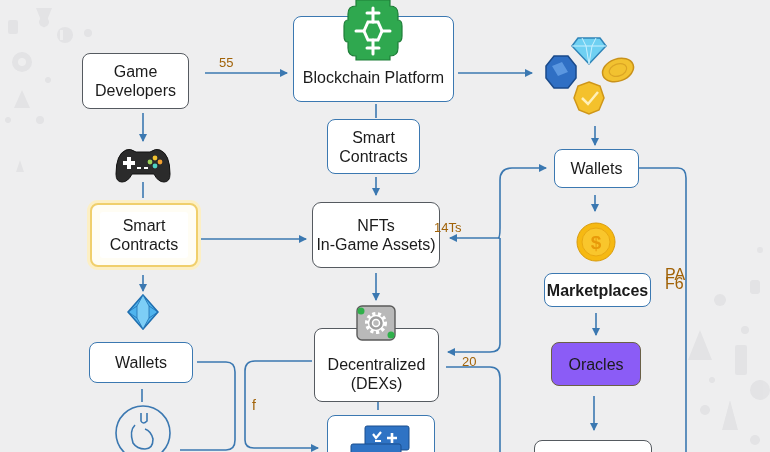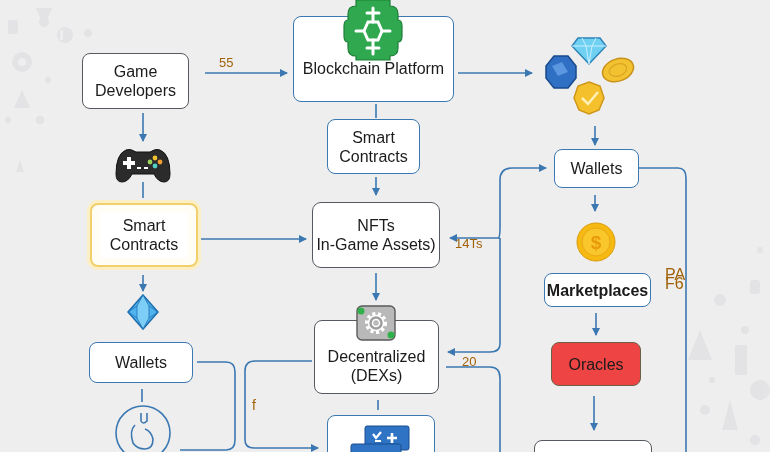--- a/index.html
+++ b/index.html
@@ -17,21 +17,21 @@
       text-align: center; color: #1b1b1b; font-size: 16px; line-height: 19px;
       background: #ffffff; border-radius: 8px;
     }
     .node.dark { border: 1.6px solid #555a60; }
     .node.blue { border: 1.6px solid #3b78b1; }
     .node.yellow-glow {
       border: 2px solid #f0cf6c; background: #fffdf4;
       box-shadow: 0 0 0 3px #fcefc4;
     }
     .node.yellow-glow .inner { background: #ffffff; padding: 4px 10px; border-radius: 3px; }
-    .node.oracle { background: #ef4444; border: 1.6px solid #6a6046; }
+    .node.oracle { background: #8b5cf6; border: 1.6px solid #6a6046; }
     .lbl {
       position: absolute; color: #a16207; font-size: 13px; line-height: 14px;
     }
     .icon { position: absolute; }
     svg { overflow: visible; }
   </style>
 </head>
 <body>
 
 <div class="canvas">
@@ -96,21 +96,21 @@
       <path d="M622 168 L678 168 Q686 168 686 178 L686 452"></path>
 
       <path d="M197 362 L226 362 Q235 362 235 372 L235 440 Q235 450 226 450 L180 450"></path>
       <path d="M312 361 L255 361 Q245 361 245 371 L245 440 Q245 448 254 448 L318 448" marker-end="url(#ah)"></path>
     </g>
   </svg>
 
   <div class="node dark" style="left:82px;top:53px;width:107px;height:56px;white-space:pre-line;">Game
 Developers</div>
 
-  <div class="node blue" style="left:293px;top:16px;width:161px;height:86px;align-items:flex-end;padding-bottom:23px;">
+  <div class="node blue" style="left:293px;top:16px;width:161px;height:86px;align-items:flex-end;padding-bottom:14px;">
     <span>Blockchain Platform</span>
   </div>
 
   <div class="node blue" style="left:327px;top:119px;width:93px;height:55px;white-space:pre-line;">Smart
 Contracts</div>
 
   <div class="node yellow-glow" style="left:90px;top:203px;width:108px;height:64px;">
     <span class="inner" style="white-space:pre-line;">Smart
 Contracts</span>
   </div>
@@ -121,29 +121,29 @@
   <div class="node blue" style="left:554px;top:149px;width:85px;height:39px;">Wallets</div>
 
   <div class="node blue" style="left:544px;top:273px;width:107px;height:34px;font-weight:bold;">Marketplaces</div>
 
   <div class="node oracle" style="left:551px;top:342px;width:90px;height:44px;">Oracles</div>
 
   <div class="node dark" style="left:534px;top:440px;width:118px;height:30px;"></div>
 
   <div class="node blue" style="left:89px;top:342px;width:104px;height:41px;">Wallets</div>
 
-  <div class="node dark" style="left:314px;top:320px;width:125px;height:74px;align-items:flex-end;padding-bottom:8px;white-space:pre-line;">
+  <div class="node dark" style="left:314px;top:328px;width:125px;height:74px;align-items:flex-end;padding-bottom:8px;white-space:pre-line;">
     <span>Decentralized
 (DEXs)</span>
   </div>
 
   <div class="node blue" style="left:327px;top:415px;width:108px;height:50px;"></div>
 
   <span class="lbl" style="left:219px;top:56px;">55</span>
-  <span class="lbl" style="left:455px;top:221px;margin-top:16px;">14Ts</span>
+  <span class="lbl" style="left:434px;top:221px;">14Ts</span>
   <span class="lbl" style="left:462px;top:355px;">20</span>
   <span class="lbl" style="left:252px;top:398px;font-size:14px;">f</span>
   <span class="lbl" style="left:665px;top:269px;font-size:16px;line-height:11px;">PA</span>
   <span class="lbl" style="left:665px;top:278px;font-size:16px;line-height:11px;">F6</span>
 
   <svg class="icon" style="left:344px;top:0px;" width="58" height="62" viewBox="0 0 58 62">
     <path d="M12 0 L46 0 L46 6 Q54 6 54 14 L54 20 Q58 20 58 26 L58 36 Q58 42 54 42 L54 48 Q54 56 46 56 L46 60 L12 60 L12 56 Q4 56 4 48 L4 42 Q0 42 0 36 L0 26 Q0 20 4 20 L4 14 Q4 6 12 6 Z" fill="#2fa84f" stroke="#1f7e39" stroke-width="1.2"></path>
     <g stroke="#ffffff" stroke-width="3" fill="none" stroke-linecap="round">
       <path d="M20 31 L24 22 L34 22 L38 31 L34 40 L24 40 Z"></path>
       <line x1="29" y1="22" x2="29" y2="8"></line>

